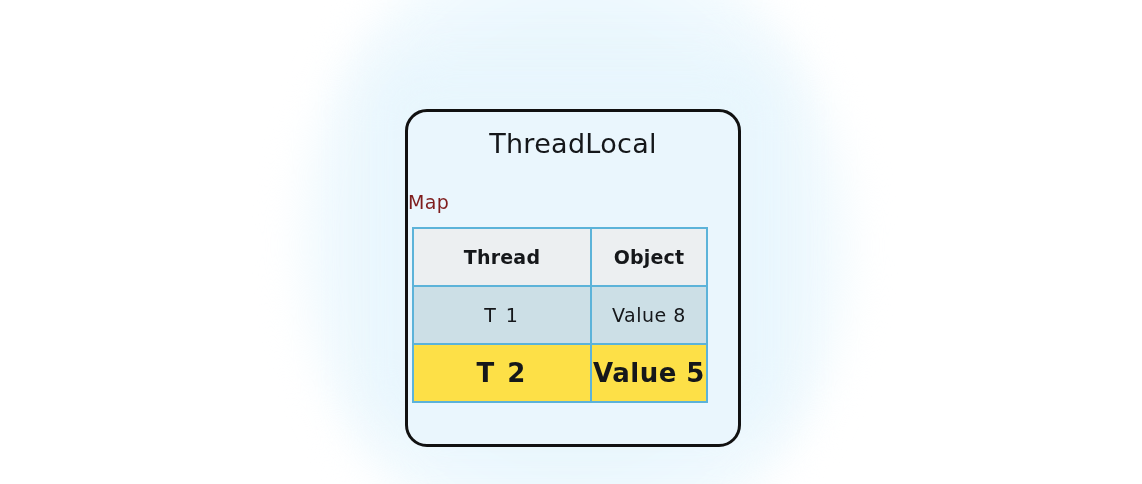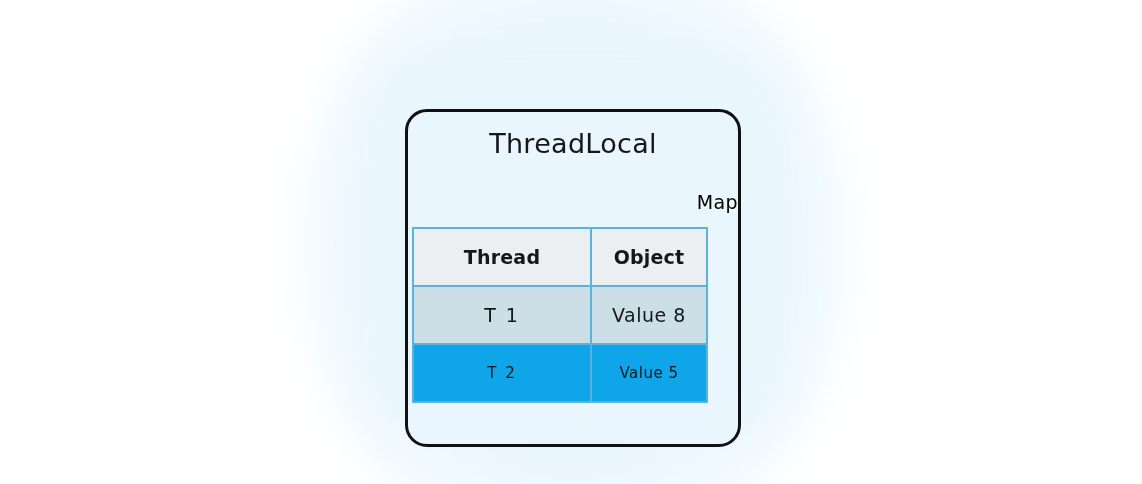--- a/index.html
+++ b/index.html
@@ -78,25 +78,25 @@
     letter-spacing: 0.3px;
     color: #15171a;
     font-family: "DejaVu Sans", "Liberation Sans", sans-serif;
   }
 
   #map-label {
     position: absolute;
     left: 0;
     top: 79px;
     width: 100%;
-    text-align: right;
+    text-align: left;
     font-size: 19px;
     font-weight: 400;
     letter-spacing: 0.4px;
-    color: #000000;
+    color: #7f1d1d;
   }
 
   
   #map-table {
     position: absolute;
     left: 4px;
     top: 115px;
     width: 290px;
     border-collapse: collapse;
     table-layout: fixed;
@@ -117,23 +117,23 @@
     font-size: 19px;
     font-weight: 700;
     letter-spacing: 0.2px;
   }
   .row-hi td {
     background: #ccdfe6;
     font-size: 19px;
     font-weight: 400;
   }
   .row-lo td {
-    background: #0ea5e9;
-    font-size: 15px;
-    font-weight: 400;
+    background: #fde047;
+    font-size: 26px;
+    font-weight: 700;
   }
   .cell-t  { letter-spacing: 2px; }
   .cell-v  { letter-spacing: 0.5px; }
 </style>
 </head>
 <body>
 
 <div id="stage">
 
   <div id="glow"></div>

